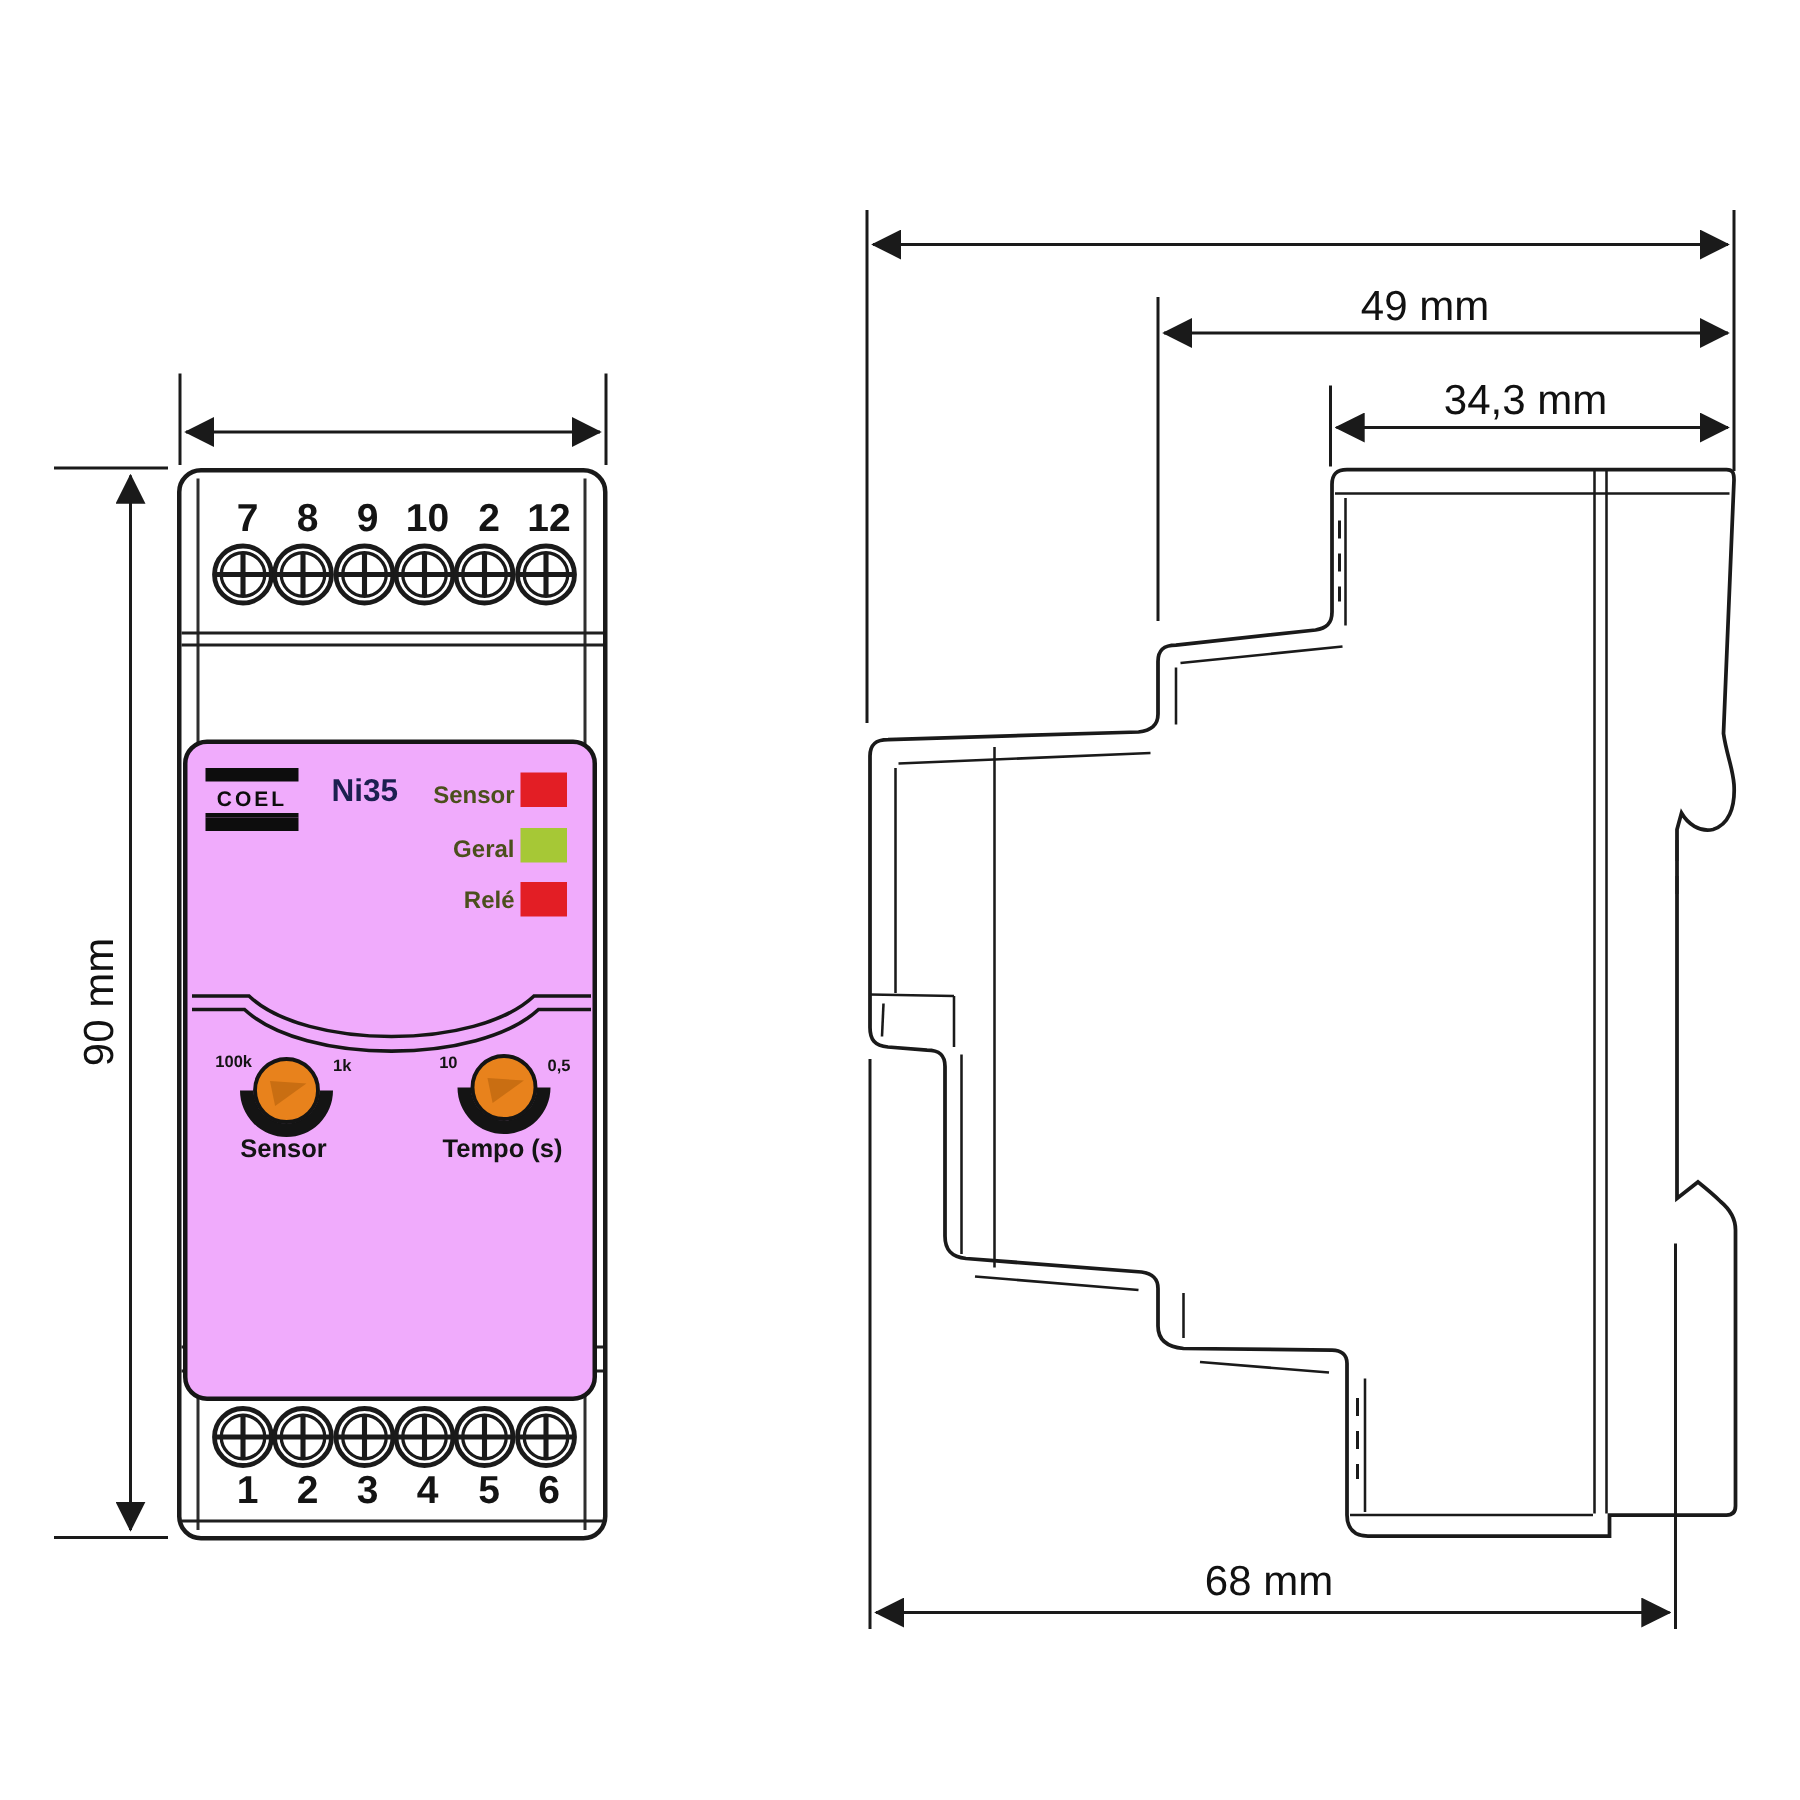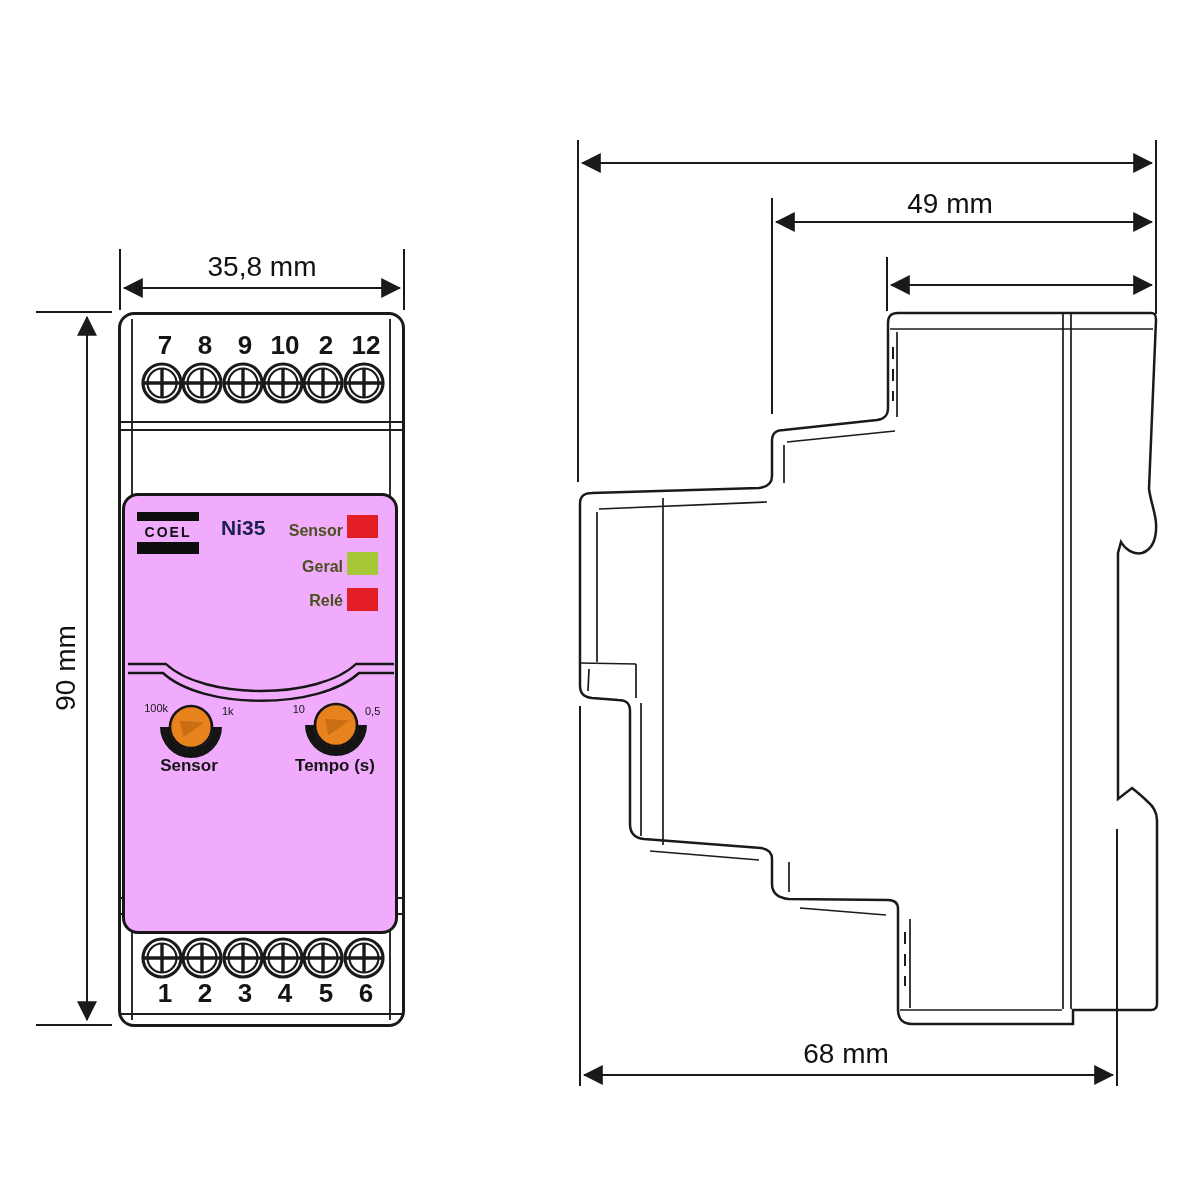--- a/index.html
+++ b/index.html
@@ -20,21 +20,21 @@
   .logo .coel{height:21px;display:flex;align-items:center;justify-content:center;
       font-size:14px;font-weight:900;letter-spacing:2px;color:#0d0d0d;
       border-bottom:3px solid #0d0d0d;}
   .model{position:absolute;left:96px;top:20px;width:64px;height:24px;font-size:21px;
       font-weight:900;color:#1b2050;}
   .led-label{position:absolute;left:118px;width:100px;height:18px;text-align:right;
       font-size:16px;font-weight:bold;color:#4b4f1c;}
   .led{position:absolute;left:222px;width:31px;height:23px;}
   .led-red{background:#e31e25;}
   .led-green{background:#a6c836;}
-  .scale{position:absolute;font-size:11px;font-weight:normal;color:#141414;height:13px;line-height:13px;}
+  .scale{position:absolute;font-size:11px;font-weight:bold;color:#141414;height:13px;line-height:13px;}
   .knob-label{position:absolute;width:100px;height:18px;text-align:center;font-size:17px;
       font-weight:bold;color:#141414;top:260px;}
 
   
   .dim-label{position:absolute;display:flex;align-items:center;justify-content:center;
       font-size:28px;color:#111;white-space:nowrap;}
   .rot{transform:rotate(-90deg);}
 
   svg.overlay{position:absolute;left:0;top:0;pointer-events:none;}
 </style>
@@ -216,18 +216,18 @@
       </g>
 
       <g>
         <line x1="580" y1="706" x2="580" y2="1086"></line>
         <line x1="1117" y1="829" x2="1117" y2="1086"></line>
         <line x1="584" y1="1075" x2="1113" y2="1075" marker-start="url(#arr)" marker-end="url(#arr)"></line>
       </g>
     </g>
   </svg>
 
-  <div class="dim-label" style="left:177px;top:250px;width:170px;height:34px">35,8 mm</div>
   <div class="dim-label rot" style="left:21px;top:624px;width:90px;height:88px">90 mm</div>
   <div class="dim-label" style="left:865px;top:187px;width:170px;height:34px">49 mm</div>
+  <div class="dim-label" style="left:922px;top:250px;width:190px;height:34px">34,3 mm</div>
   <div class="dim-label" style="left:761px;top:1037px;width:170px;height:34px">68 mm</div>
 
 </div>
 
 </body></html>

